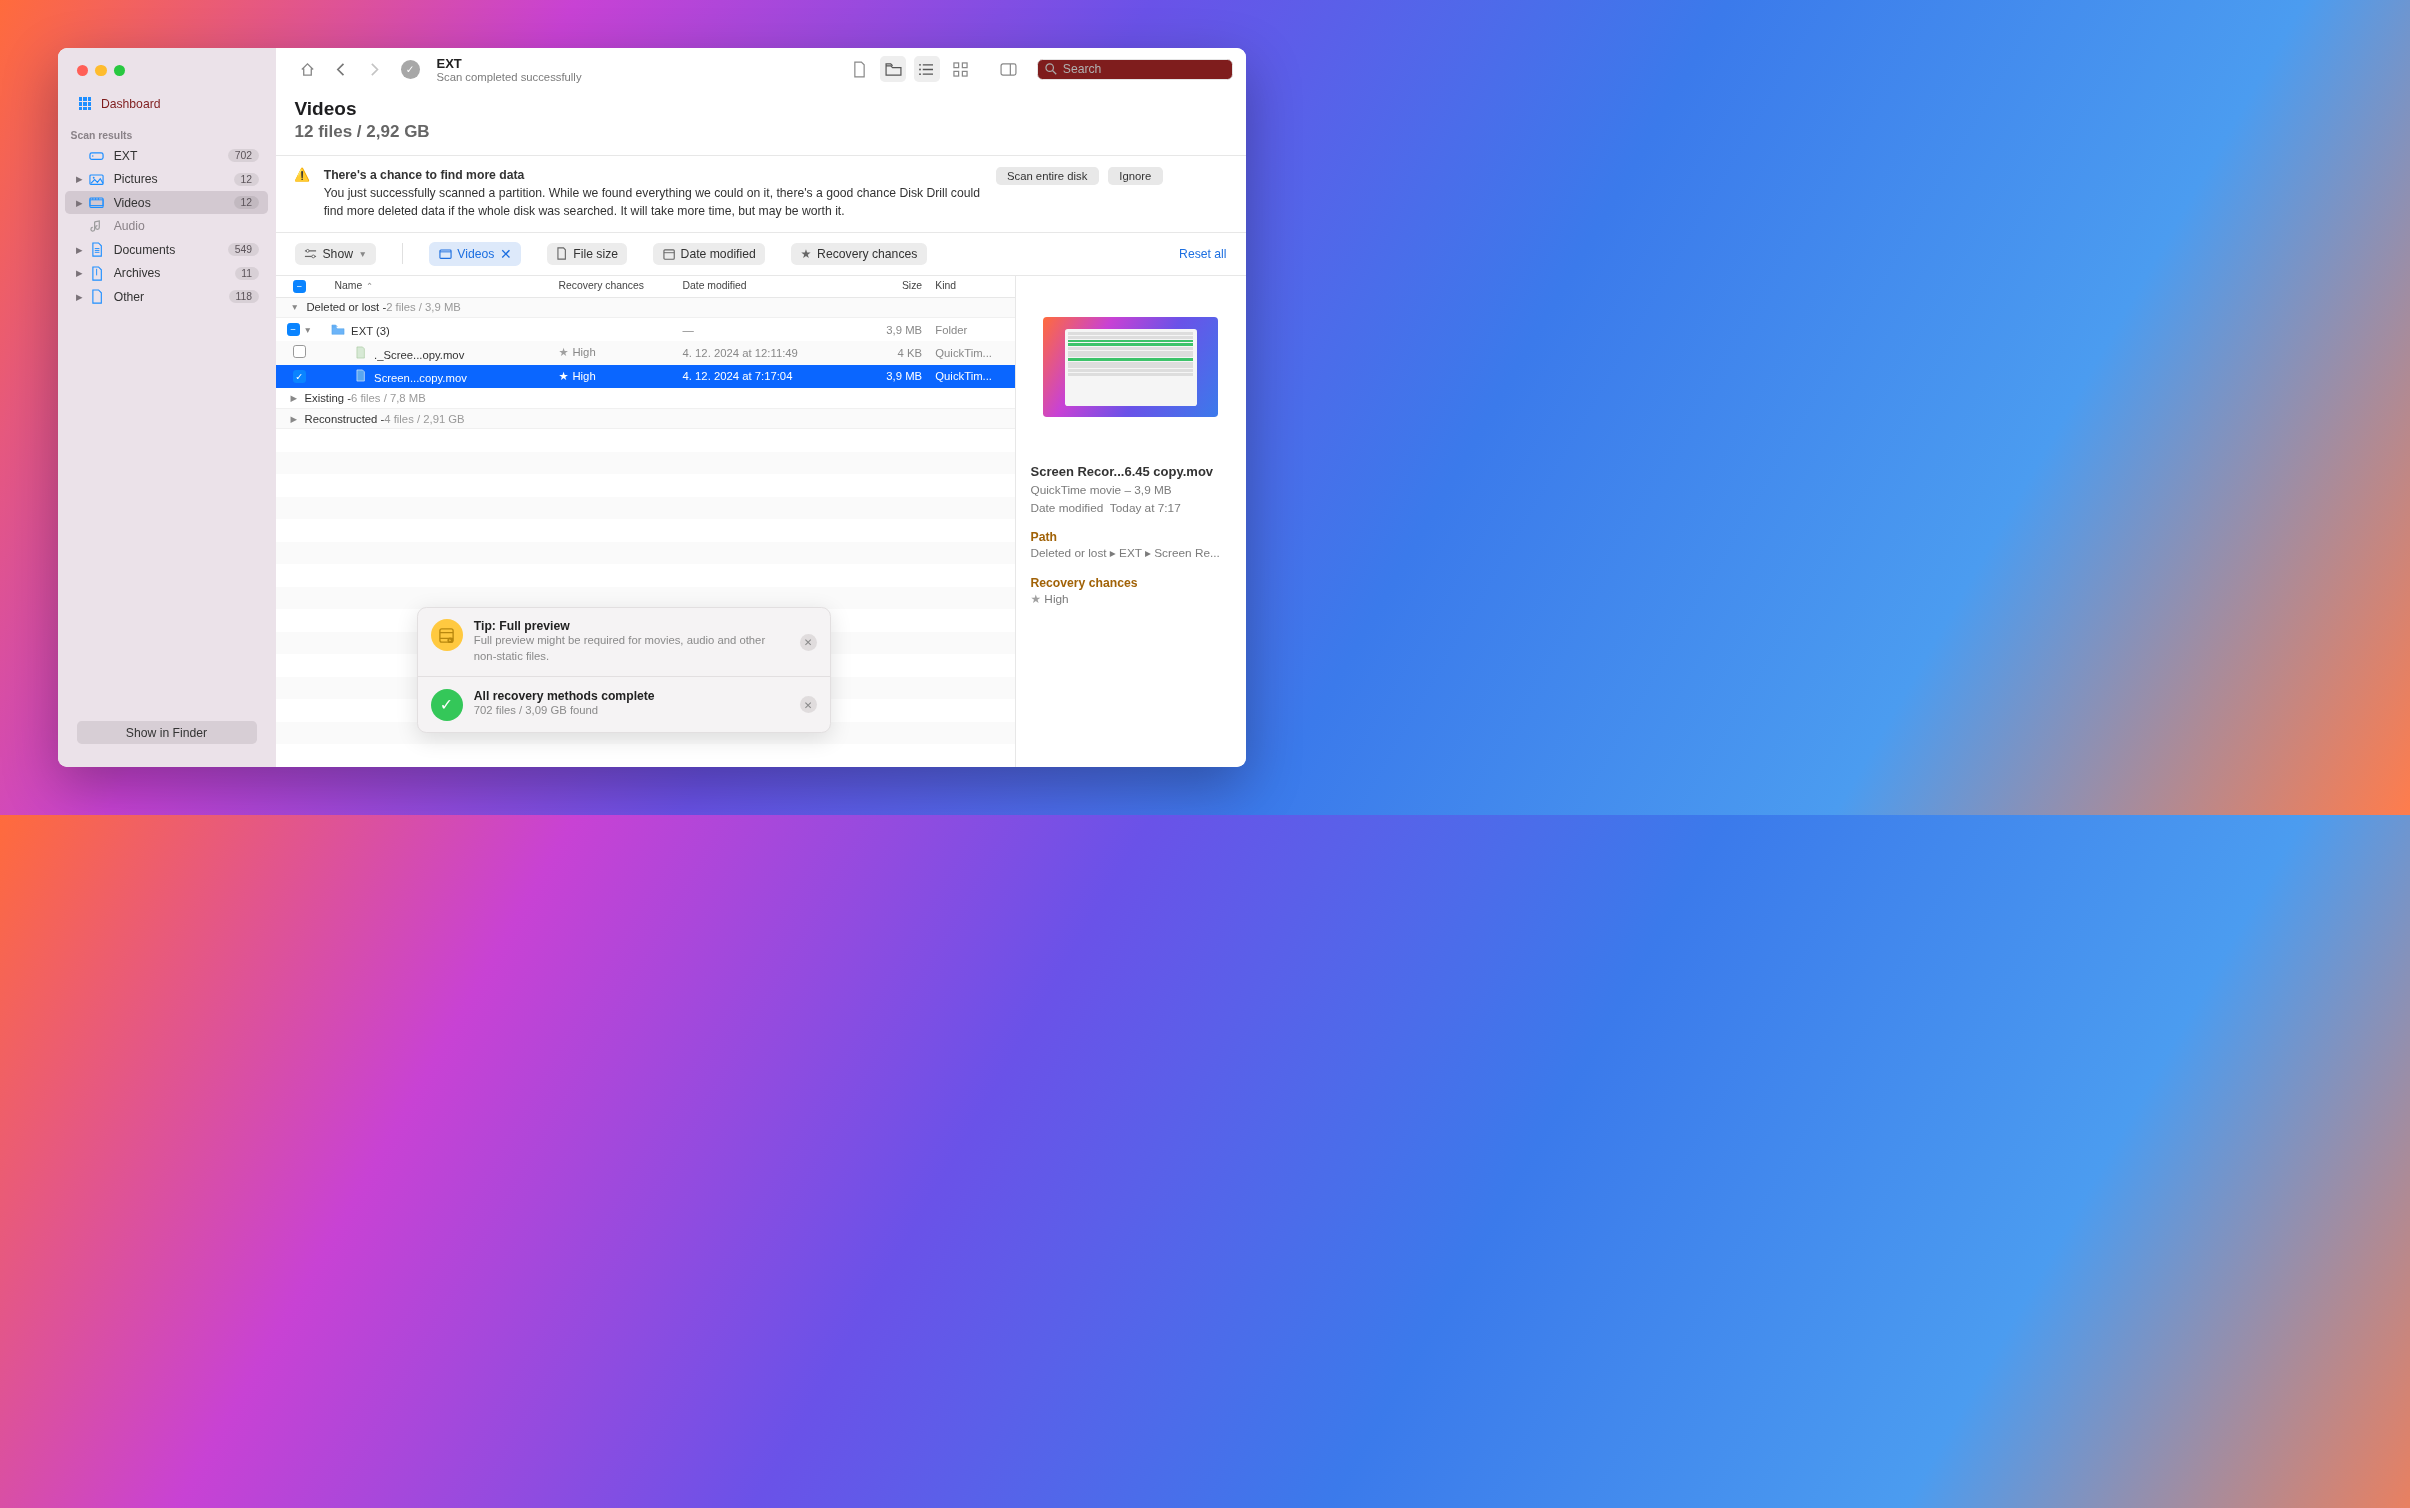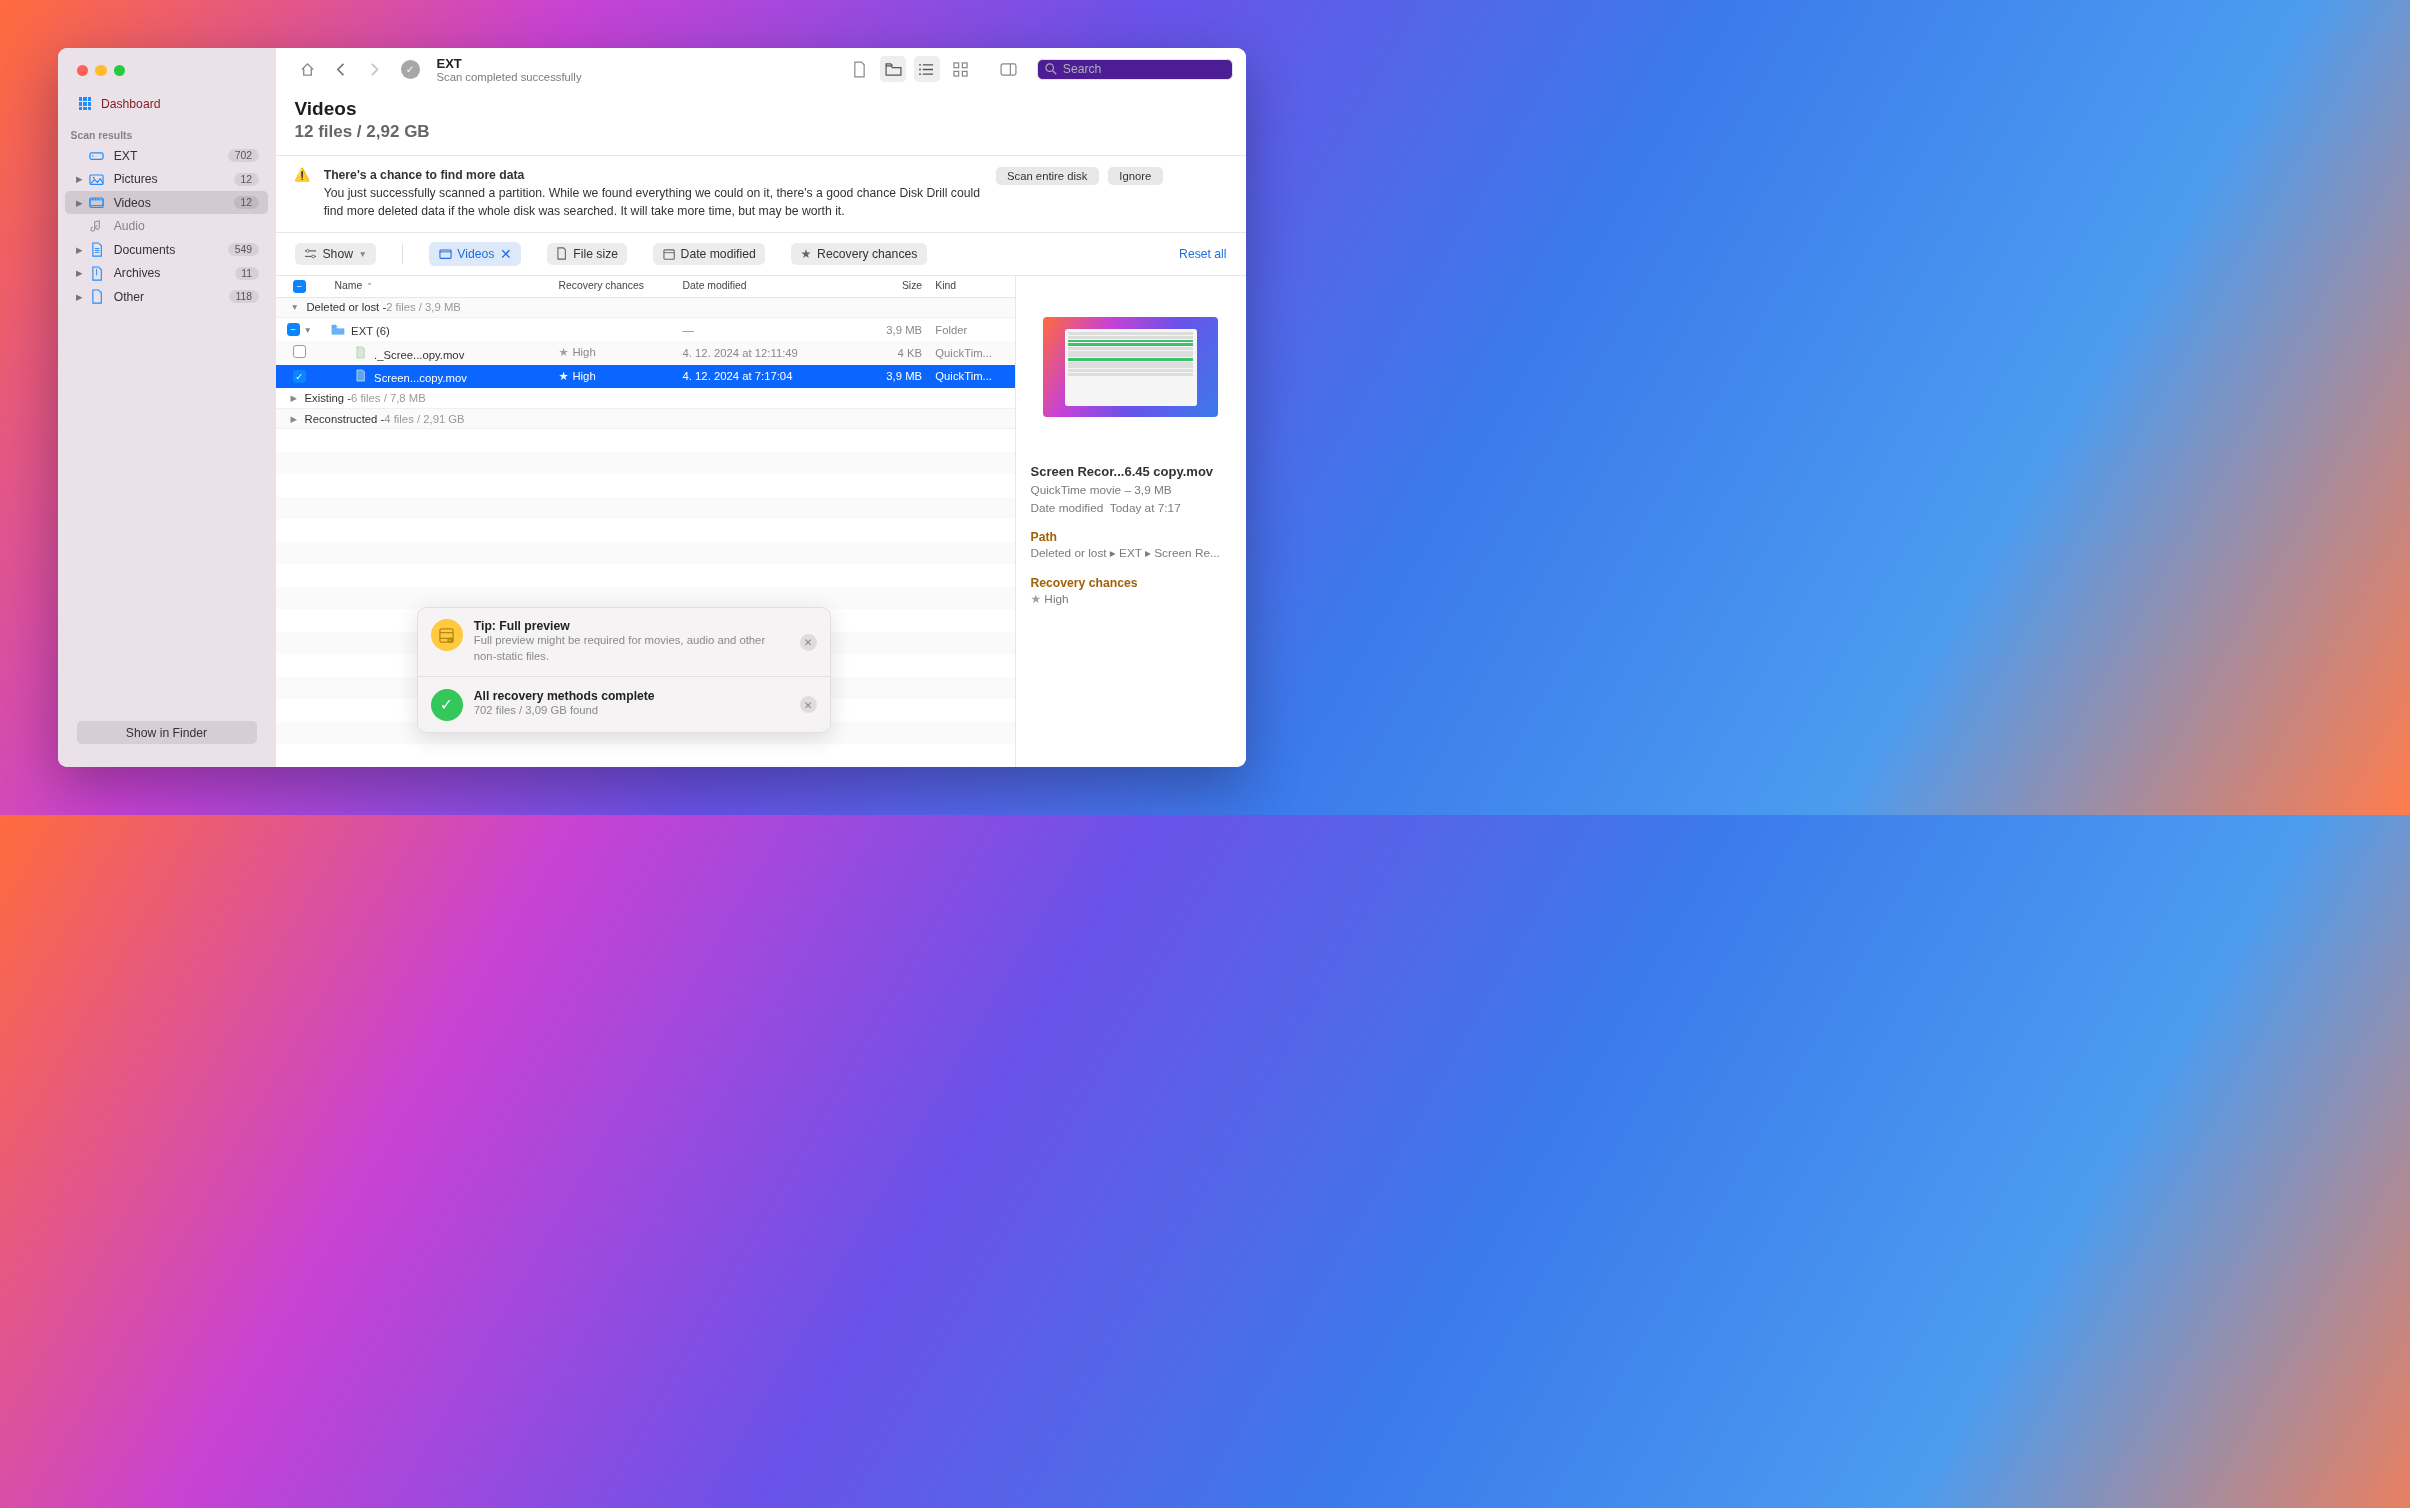--- a/index.html
+++ b/index.html
@@ -143,21 +143,21 @@
       margin-left: 5.6px;
       margin-right: 9.4px;
     }
     .title-block h1 { font-size: 13px; font-weight: 700; color: #222; line-height: 1.2; }
     .title-block .sub { font-size: 11.3px; color: #7b7b7b; }
     .toolbar-spacer { flex: 1; }
     .view-toggles { display: flex; gap: 7.5px; align-items: center; margin-right: 7.5px;}
     .search-field {
       display: flex;
       align-items: center;
-      background: #4c1d95;
+      background: #7f1d1d;
       border: 0.9px solid #e5e5e5;
       border-radius: 5.6px;
       padding: 2.8px 7.5px;
       width: 196px;
       color: #b0b0b0;
       font-size: 12.2px;
       gap: 5.6px;
     }
     .content-header {
       padding: 9.4px 19px 13px 19px;
@@ -568,21 +568,21 @@
           <span>Deleted or lost - </span>
           <span class="grey">2 files / 3,9 MB</span>
         </div>
 
         <div class="data-row">
           <div class="col-check"><span class="checkbox minus">−</span><span style="margin-left:3.8px;font-size:8.5px;color:#888">▼</span></div>
           <div class="col-name" style="padding-left:17px"><span class="row-icon">
                 <svg width="14" height="11.3" viewBox="0 0 15 12">
                   <path d="M1 3 L5 3 L7 5 L14 5 L14 11 L1 11 Z M1 3 L1 1 L5 1 L7 3" fill="#6cb4f8" stroke="#4a9ee8" stroke-width="0.5"></path>
                 </svg>
-              </span><span>EXT (6)</span></div>
+              </span><span>EXT (3)</span></div>
           <div class="col-rec"></div>
           <div class="col-date muted">—</div>
           <div class="col-size muted">3,9 MB</div>
           <div class="col-kind muted">Folder</div>
         </div>
 
         <div class="data-row striped">
           <div class="col-check"><span class="checkbox"></span></div>
           <div class="col-name" style="padding-left:40px"><span class="row-icon">
                 <svg width="11.3" height="13" viewBox="0 0 12 14">

